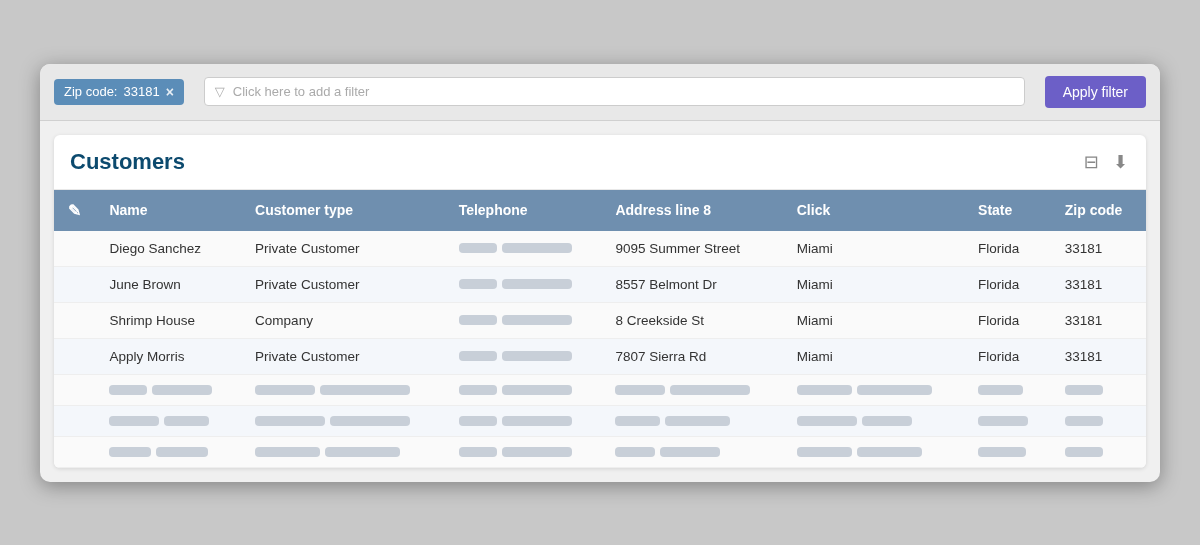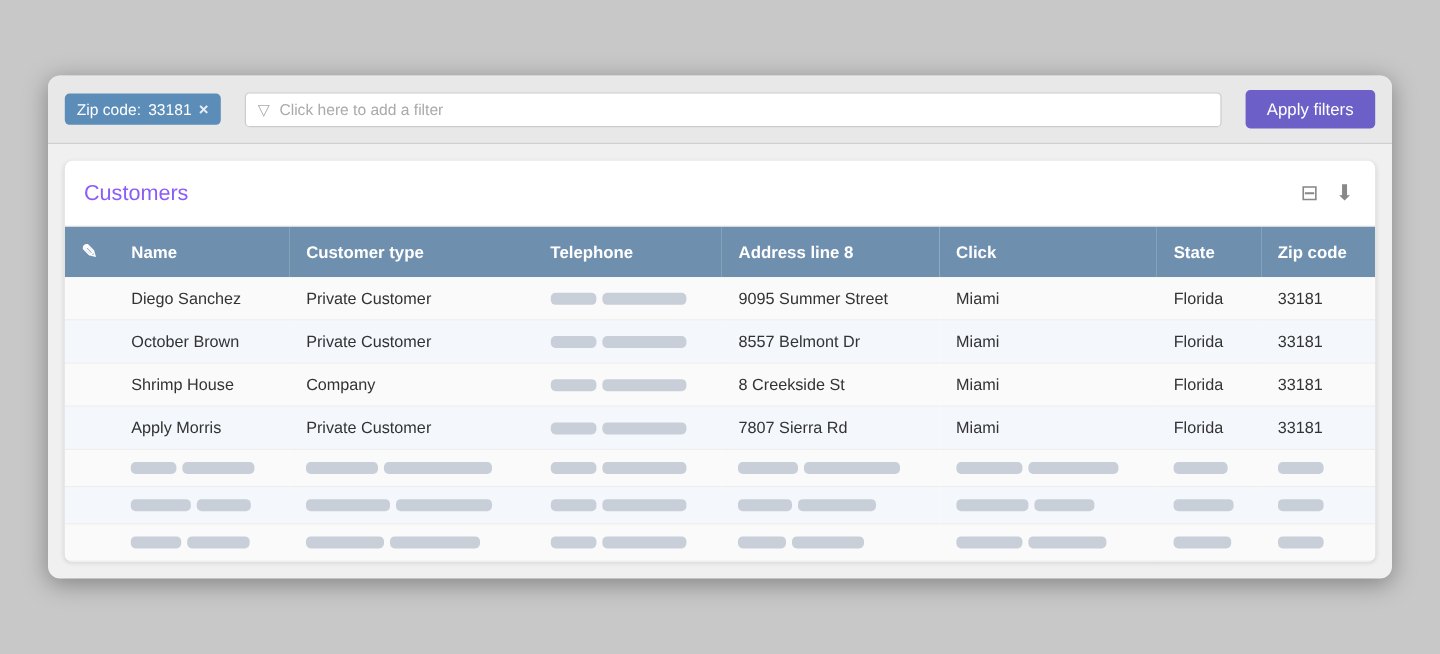--- a/index.html
+++ b/index.html
@@ -80,23 +80,23 @@
       overflow: hidden;
     }
     .panel-header {
       padding: 14px 16px;
       display: flex;
       align-items: center;
       justify-content: space-between;
       border-bottom: 1px solid #e8e8e8;
     }
     .panel-title {
-      font-size: 18px;
-      font-weight: 400;
-      color: #8b5cf6;
+      font-size: 22px;
+      font-weight: 700;
+      color: #0c4a6e;
     }
     .panel-actions {
       display: flex;
       gap: 10px;
     }
     .icon-btn {
       background: none;
       border: none;
       cursor: pointer;
       color: #888;
@@ -164,21 +164,21 @@
   <div class="filter-bar">
     <div class="filter-tag">
       <span>Zip code:</span>
       <span>33181</span>
       <span class="close-x">×</span>
     </div>
     <div class="filter-input-area">
       <span class="filter-icon">▽</span>
       <span>Click here to add a filter</span>
     </div>
-    <button class="apply-btn">Apply filters</button>
+    <button class="apply-btn">Apply filter</button>
   </div>
 
   <div class="panel">
     <div class="panel-header">
       <span class="panel-title">Customers</span>
       <div class="panel-actions">
         <button class="icon-btn">⊟</button>
         <button class="icon-btn">⬇</button>
       </div>
     </div>
@@ -209,21 +209,21 @@
           <span class="placeholder-bar pb-medium"></span>
         </div>
       </td>
       <td>9095 Summer Street</td>
       <td>Miami</td>
       <td>Florida</td>
       <td>33181</td>
     </tr>
           <tr>
       <td class="edit-icon-cell"></td>
-      <td>October Brown</td>
+      <td>June Brown</td>
       <td>Private Customer</td>
       <td>
         <div class="tel-cell">
           <span class="placeholder-bar pb-short"></span>
           <span class="placeholder-bar pb-medium"></span>
         </div>
       </td>
       <td>8557 Belmont Dr</td>
       <td>Miami</td>
       <td>Florida</td>

